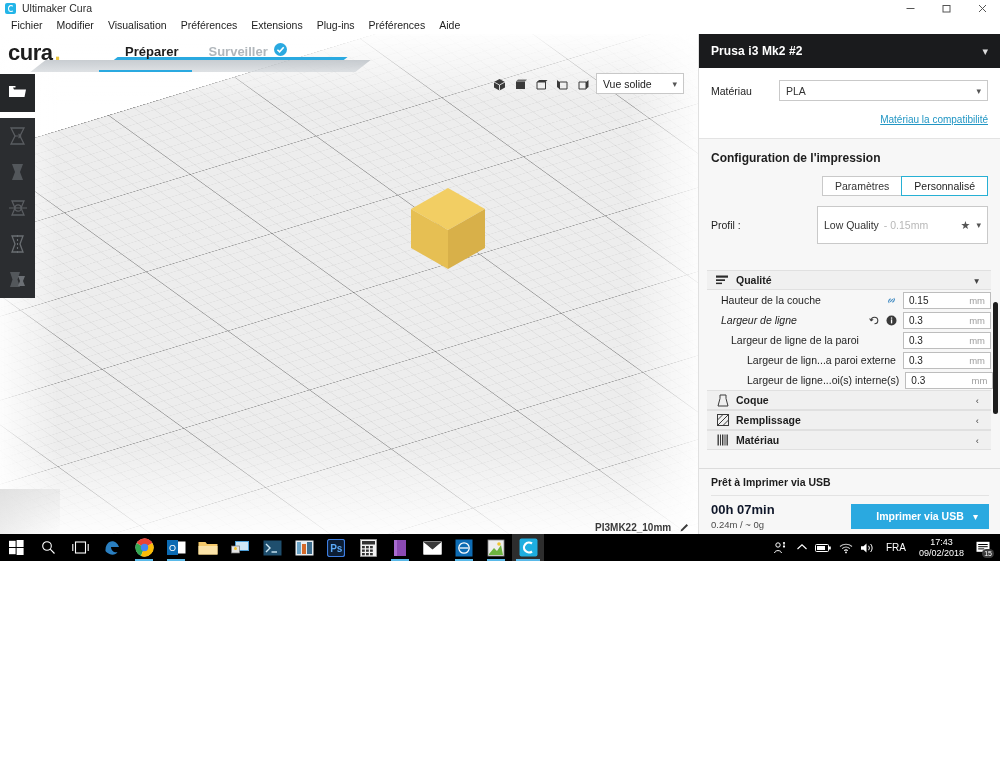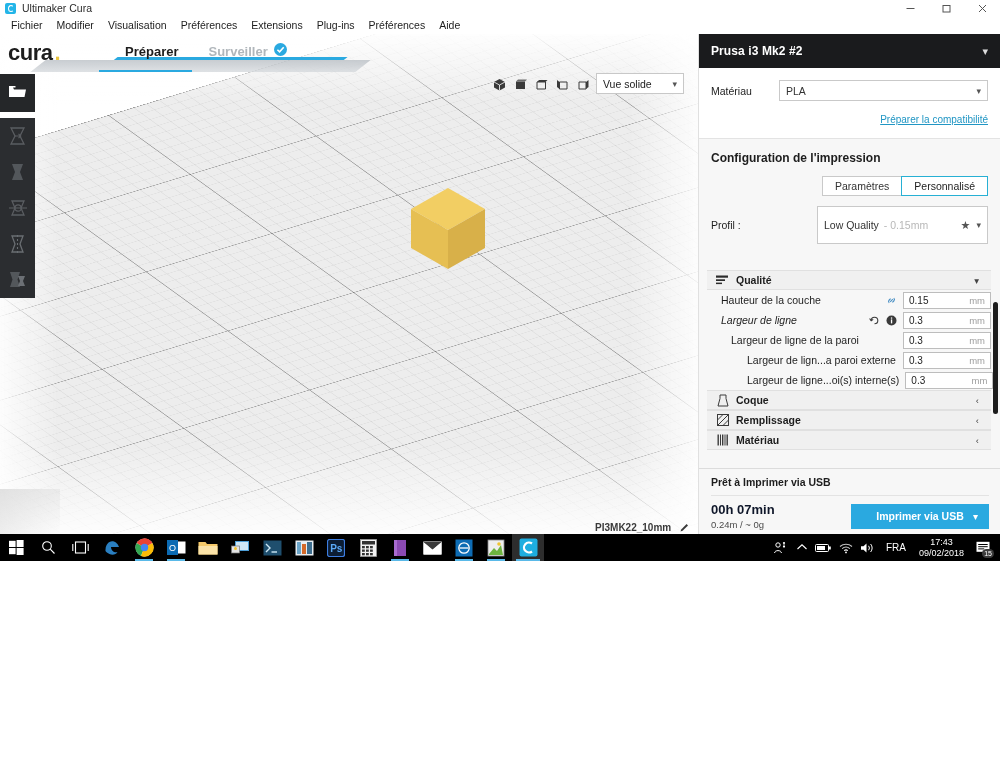--- a/index.html
+++ b/index.html
@@ -448,21 +448,21 @@
     </div>
 
     <div class="material-row">
       <span class="material-lbl">Matériau</span>
       <div class="select-box">
         <span>PLA</span>
         <span class="chev">▾</span>
       </div>
     </div>
     <div class="compat-row">
-      <span class="compat-link">Préparer la compatibilité</span>
+      <span class="compat-link">Matériau la compatibilité</span>
     </div>
     <div class="panel-divider"></div>
 
     <div class="config-block">
       <div class="config-title">Configuration de l'impression</div>
       <div class="mode-tabs">
         <div class="mode-tab">Paramètres</div>
         <div class="mode-tab active">Personnalisé</div>
       </div>
       <div class="profile-row">

